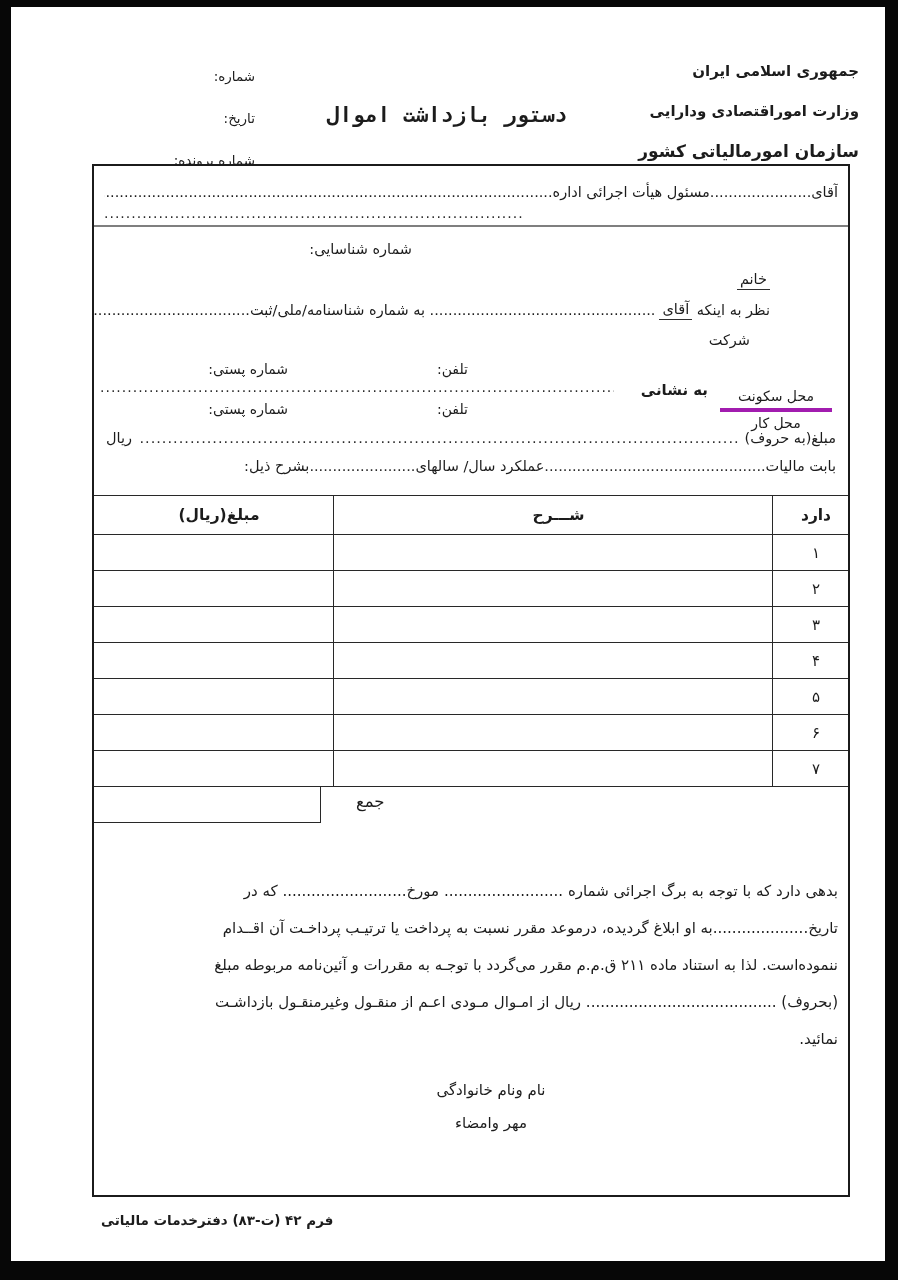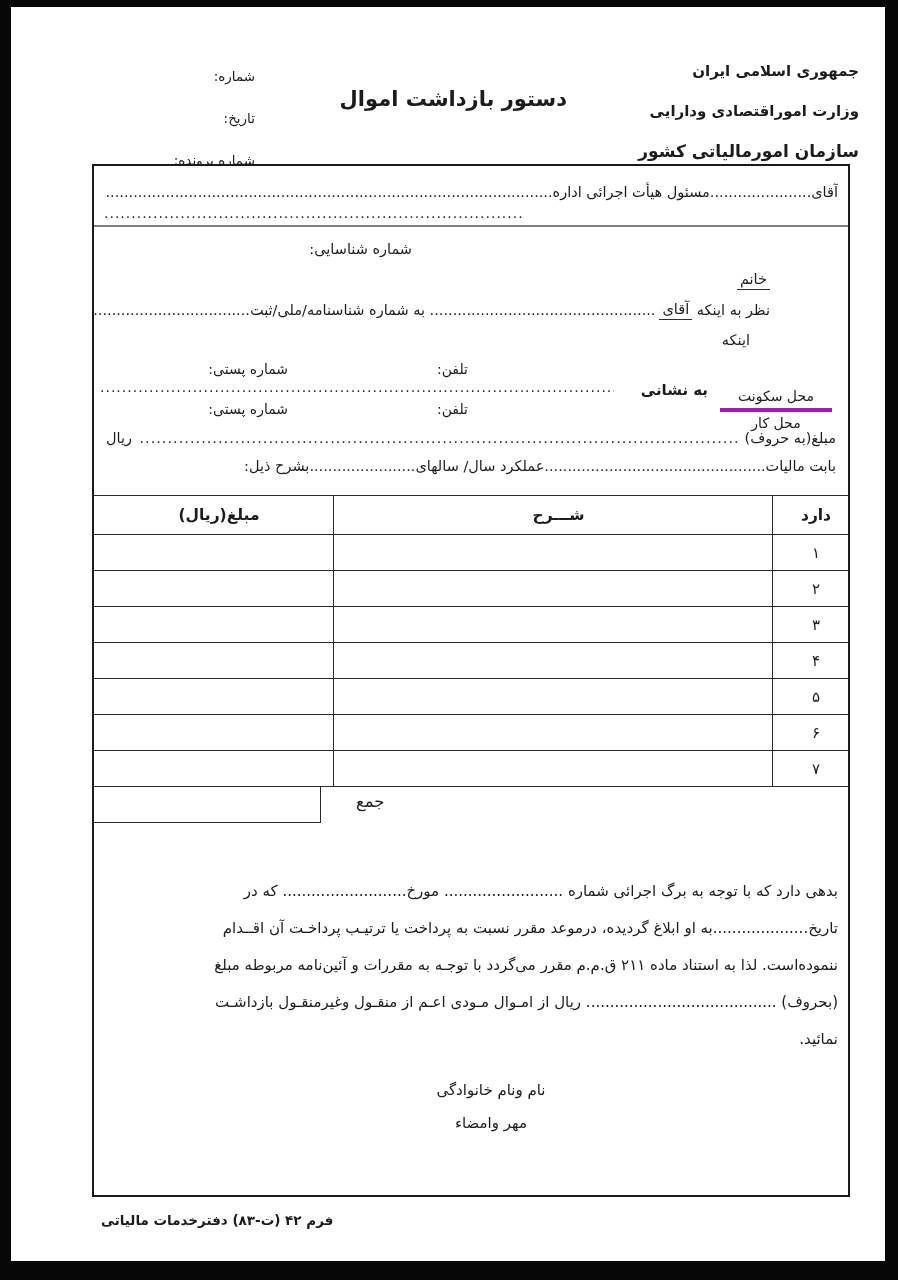--- a/index.html
+++ b/index.html
@@ -14,21 +14,21 @@
     border-bottom:19px solid #070707;
     font-family:"DejaVu Sans",sans-serif;
     color:#1c1c1c;
     overflow:hidden;
   }
   
   .header{position:relative;height:157px;}
   .org{position:absolute;right:26px;top:44px;direction:rtl;}
   .org-line{font-weight:bold;font-size:15px;line-height:40px;white-space:nowrap;}
   .org-line.big{font-size:17px;}
-  .doc-title{position:absolute;right:318px;top:80px;font-weight:bold;font-size:21px;direction:rtl;white-space:nowrap;}
+  .doc-title{position:absolute;right:318px;top:96px;font-weight:bold;font-size:21px;direction:rtl;white-space:nowrap;font-family:Liberation Mono, monospace;}
   .meta{position:absolute;left:0;top:48px;width:244px;text-align:right;direction:rtl;}
   .meta-line{font-size:13.5px;line-height:42px;white-space:nowrap;}
   
   .main-box{
     box-sizing:border-box;position:absolute;left:81px;top:157px;
     width:758px;height:1033px;
     border:2.4px solid #1b1b1b;background:#fff;overflow:hidden;
   }
   .dots{letter-spacing:1px;color:#2a2a2a;}
   
@@ -113,21 +113,21 @@
         <div class="p-row">
           <span class="u">خانم</span>
         </div>
         <div class="p-row">
           <span>نظر به اینکه</span>
           <span>&nbsp;</span>
           <span class="u">آقای</span>
           <span class="id-line">................................................. به شماره شناسنامه/ملی/ثبت...................................................</span>
         </div>
         <div class="p-row">
-          <span class="company">اینکه</span>
+          <span class="company">شرکت</span>
         </div>
       </div>
     </div>
 
     <div class="sec-address">
       <div class="addr-stack">
         <div class="top">محل سکونت</div>
         <div class="bottom">محل کار</div>
       </div>
       <div class="at-address">به نشانی</div>

